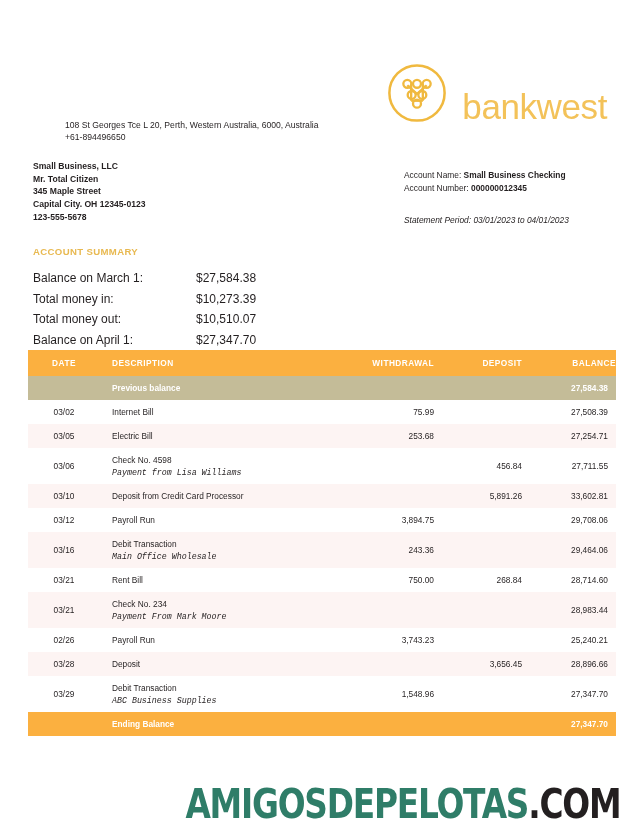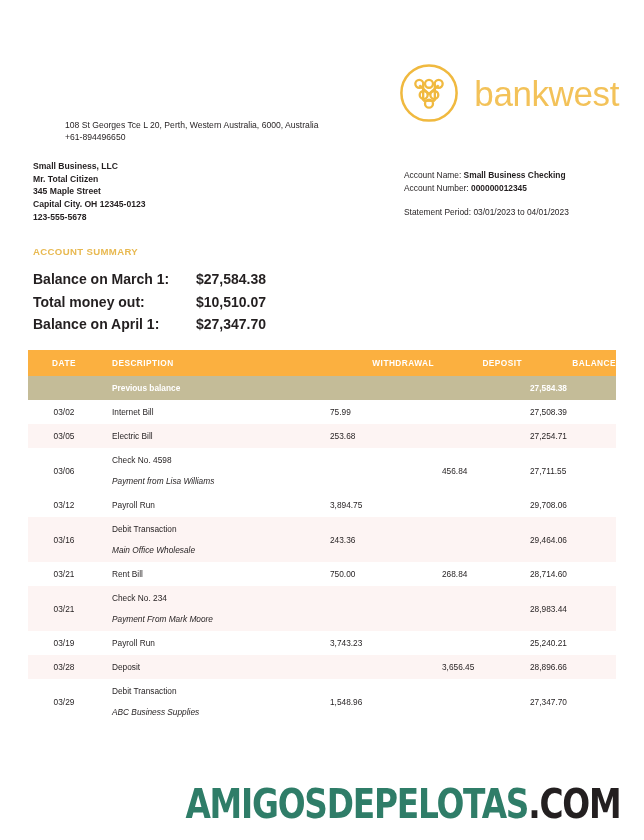--- a/index.html
+++ b/index.html
@@ -13,23 +13,23 @@
     position: relative;
     font-family: "Liberation Sans", sans-serif;
     color: #231f20;
     overflow: hidden;
   }
 
   
   .brand {
     position: absolute;
     top: 62px;
-    right: 25px;
+    right: 37px;
     display: flex;
-    align-items: center;
+    align-items: flex-end;
     gap: 14px;
   }
   .brand-mark { width: 62px; height: 62px; display: block; }
   .brand-word {
     font-size: 35px;
     letter-spacing: -0.4px;
     color: #f3c259;
     font-weight: 400;
     line-height: 1;
   }
@@ -56,40 +56,39 @@
 
   .account-meta {
     position: absolute;
     left: 404px;
     top: 169px;
     font-size: 8.4px;
     line-height: 1.5;
     color: #231f20;
   }
   .account-meta .strong { font-weight: bold; }
-  .account-meta .period { margin-top: 12px; }
+  .account-meta .period { margin-top: 20px; font-style: italic; }
 
   
   .summary-title {
     position: absolute;
     left: 33px;
     top: 246px;
     font-size: 9.6px;
     font-weight: bold;
     letter-spacing: 0.35px;
     color: #e8b951;
   }
   .summary-table {
     position: absolute;
     left: 33px;
     top: 272px;
-    font-size: 14px;
+    font-size: 12px;
     line-height: 1;
     border-collapse: collapse;
-    font-weight: bold;
   }
   .summary-table td { padding: 0 0 8.5px 0; vertical-align: top; }
   .summary-table td.lbl { width: 163px; }
   .summary-table td.val { white-space: nowrap; }
 
   
   .txn {
     position: absolute;
     left: 28px;
     top: 350px;
@@ -119,20 +118,22 @@
   .txn thead th.h-dep { padding-right: 8px; }
   .txn thead th.h-bal { }
 
   .txn tbody td {
     padding: 7px 0;
     vertical-align: middle;
   }
   .txn td.d-date { text-align: center; }
   .txn td.d-desc { text-align: left; padding-left: 12px; }
   .txn td.d-wd, .txn td.d-dep, .txn td.d-bal {
+    text-align: right;
+    padding-right: 8px;
     white-space: nowrap;
   }
   .txn tr.alt td { background: #fdf4f3; }
   .txn tr.plain td { background: #ffffff; }
 
   .row-prev td {
     background: #c4bc98 !important;
     color: #ffffff;
     font-weight: bold;
     padding: 6px 0;
@@ -141,21 +142,22 @@
   .row-end td {
     background: #fbb040 !important;
     color: #ffffff;
     font-weight: bold;
     padding: 8px 0;
   }
 
   .sub {
     display: block;
     font-style: italic;
-    margin-top: 11px;
+    margin-top: 3px;
+    font-family: Liberation Mono, monospace;
   }
   .tall td { padding-top: 7px; padding-bottom: 7px; }
 
   
   .watermark {
     position: absolute;
     right: 24px;
     bottom: 16px;
     font-family: "DejaVu Sans", sans-serif;
     font-weight: bold;
@@ -220,20 +222,24 @@
 </div>
 
 <div class="summary-title">ACCOUNT SUMMARY</div>
 <table class="summary-table">
   <tbody>
     <tr>
       <td class="lbl">Balance on March 1:</td>
       <td class="val">$27,584.38</td>
     </tr>
     <tr>
+      <td class="lbl">Total money in:</td>
+      <td class="val">$10,273.39</td>
+    </tr>
+    <tr>
       <td class="lbl">Total money out:</td>
       <td class="val">$10,510.07</td>
     </tr>
     <tr>
       <td class="lbl">Balance on April 1:</td>
       <td class="val">$27,347.70</td>
     </tr>
   </tbody>
 </table>
 
@@ -276,20 +282,27 @@
         <td class="d-dep"></td>
         <td class="d-bal">27,254.71</td>
       </tr>
       <tr class="plain tall">
         <td class="d-date">03/06</td>
         <td class="d-desc"><span>Check No. 4598</span><span class="sub">Payment from Lisa Williams</span></td>
         <td class="d-wd"></td>
         <td class="d-dep">456.84</td>
         <td class="d-bal">27,711.55</td>
       </tr>
+      <tr class="alt">
+        <td class="d-date">03/10</td>
+        <td class="d-desc"><span>Deposit from Credit Card Processor</span></td>
+        <td class="d-wd"></td>
+        <td class="d-dep">5,891.26</td>
+        <td class="d-bal">33,602.81</td>
+      </tr>
       <tr class="plain">
         <td class="d-date">03/12</td>
         <td class="d-desc"><span>Payroll Run</span></td>
         <td class="d-wd">3,894.75</td>
         <td class="d-dep"></td>
         <td class="d-bal">29,708.06</td>
       </tr>
       <tr class="alt tall">
         <td class="d-date">03/16</td>
         <td class="d-desc"><span>Debit Transaction</span><span class="sub">Main Office Wholesale</span></td>
@@ -305,38 +318,45 @@
         <td class="d-bal">28,714.60</td>
       </tr>
       <tr class="alt tall">
         <td class="d-date">03/21</td>
         <td class="d-desc"><span>Check No. 234</span><span class="sub">Payment From Mark Moore</span></td>
         <td class="d-wd"></td>
         <td class="d-dep"></td>
         <td class="d-bal">28,983.44</td>
       </tr>
       <tr class="plain">
-        <td class="d-date">03/19</td>
+        <td class="d-date">02/26</td>
         <td class="d-desc"><span>Payroll Run</span></td>
         <td class="d-wd">3,743.23</td>
         <td class="d-dep"></td>
         <td class="d-bal">25,240.21</td>
       </tr>
       <tr class="alt">
         <td class="d-date">03/28</td>
         <td class="d-desc"><span>Deposit</span></td>
         <td class="d-wd"></td>
         <td class="d-dep">3,656.45</td>
         <td class="d-bal">28,896.66</td>
       </tr>
       <tr class="plain tall">
         <td class="d-date">03/29</td>
         <td class="d-desc"><span>Debit Transaction</span><span class="sub">ABC Business Supplies</span></td>
         <td class="d-wd">1,548.96</td>
         <td class="d-dep"></td>
         <td class="d-bal">27,347.70</td>
       </tr>
+      <tr class="row-end">
+        <td class="d-date"></td>
+        <td class="d-desc">Ending Balance</td>
+        <td class="d-wd"></td>
+        <td class="d-dep"></td>
+        <td class="d-bal">27,347.70</td>
+      </tr>
     </tbody>
 </table>
 
 <div class="watermark">
   <span class="wm-name">AMIGOSDEPELOTAS</span><span class="wm-tld">.COM</span>
 </div>
 
 </body></html>

